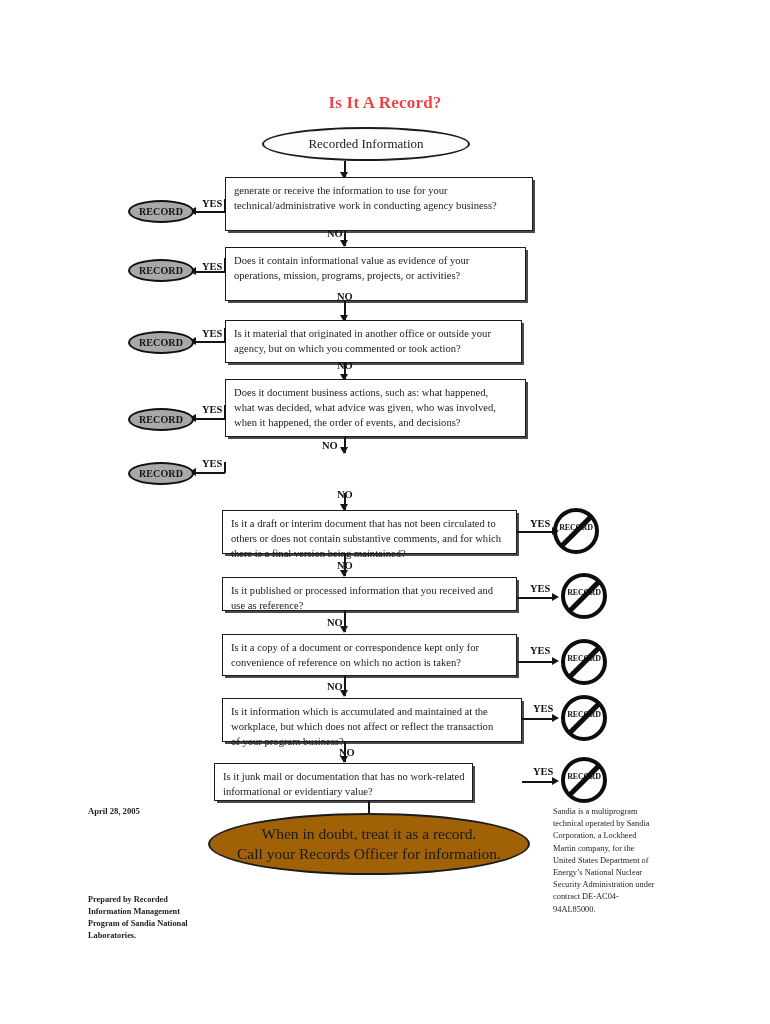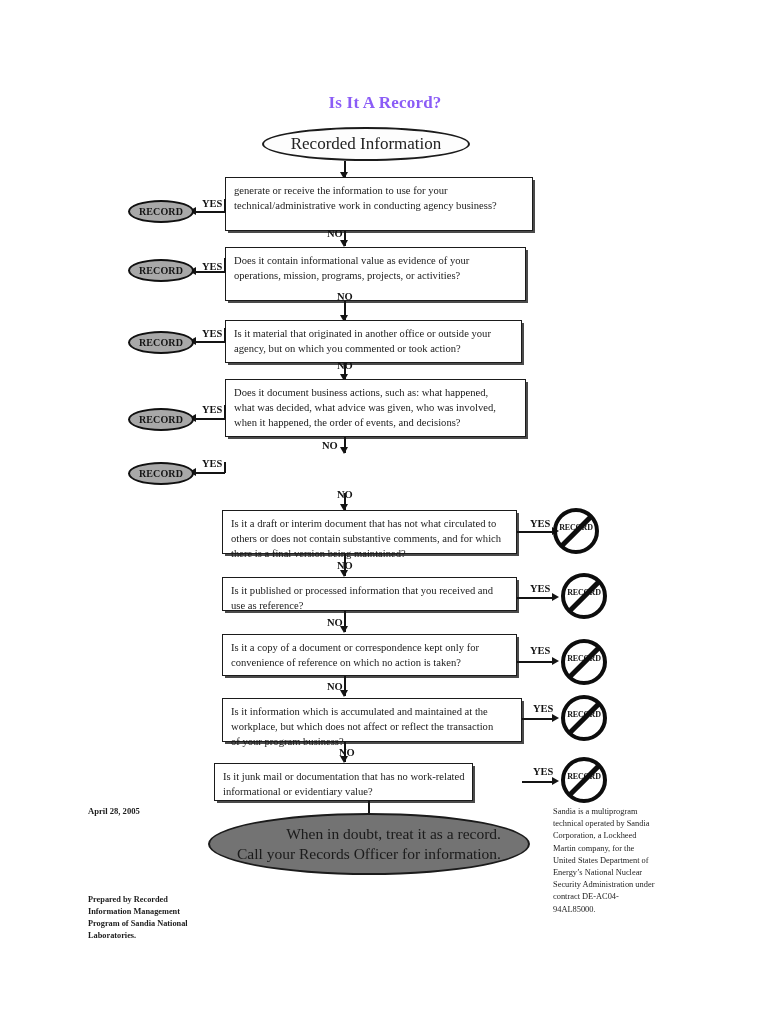--- a/index.html
+++ b/index.html
@@ -23,52 +23,51 @@
   
   .title {
     position: absolute;
     left: 0;
     top: 93px;
     width: 770px;
     text-align: center;
     font-size: 17px;
     font-weight: bold;
     letter-spacing: 0.2px;
-    color: #8b5cf6;
+    color: #ef4444;
   }
 
   
   .ellipse {
     position: absolute;
     border: 2px solid #1b1b1b;
     border-radius: 50%;
     background: #fdfdfd;
     display: flex;
     align-items: center;
     justify-content: center;
     text-align: center;
     box-sizing: border-box;
   }
   .ellipse-top {
     left: 262px;
     top: 127px;
     width: 208px;
     height: 34px;
-    font-size: 17px;
+    font-size: 13px;
     color: #222;
   }
   .ellipse-bottom {
     left: 208px;
     top: 813px;
     width: 322px;
     height: 62px;
     font-size: 15.5px;
     line-height: 1.28;
-    background: #737373;
-    text-align: right;
+    background: #a16207;
   }
   .ellipse-bottom .line { display: block; white-space: nowrap; }
 
   
   .box {
     position: absolute;
     border: 1.5px solid #1b1b1b;
     background: #ffffff;
     box-sizing: border-box;
     box-shadow: 2.5px 2.5px 0 -0.5px #4a4a4a;
@@ -277,21 +276,21 @@
   <div class="arrow-left" style="left:189px; top:468px;"></div>
   <div class="lbl" style="left:202px; top:458px;">YES</div>
   <div class="record-oval" style="left:128px; top:462px;">
     <span>RECORD</span>
   </div>
   <div class="vline" style="left:344px; top:493px; height:17px;"></div>
   <div class="arrow-down" style="left:340px; top:504px;"></div>
   <div class="lbl" style="left:337px; top:489px;">NO</div>
 
   <div class="box" style="left:222px; top:510px; width:295px; height:44px;">
-    <span class="line">Is it a draft or interim document that has not what circulated to</span>
+    <span class="line">Is it a draft or interim document that has not been circulated to</span>
     <span class="line">others or does not contain substantive comments, and  for which</span>
     <span class="line">there is a final version being maintained?</span>
   </div>
   <div class="hline" style="left:517px; top:531px; width:37px;"></div>
   <div class="arrow-right" style="left:552px; top:527px;"></div>
   <div class="lbl" style="left:530px; top:518px;">YES</div>
   <div class="no-record" style="left:553px; top:508px;">
     <div class="ring"></div>
     <div class="nr-label">RECORD</div>
     <div class="slash"></div>

